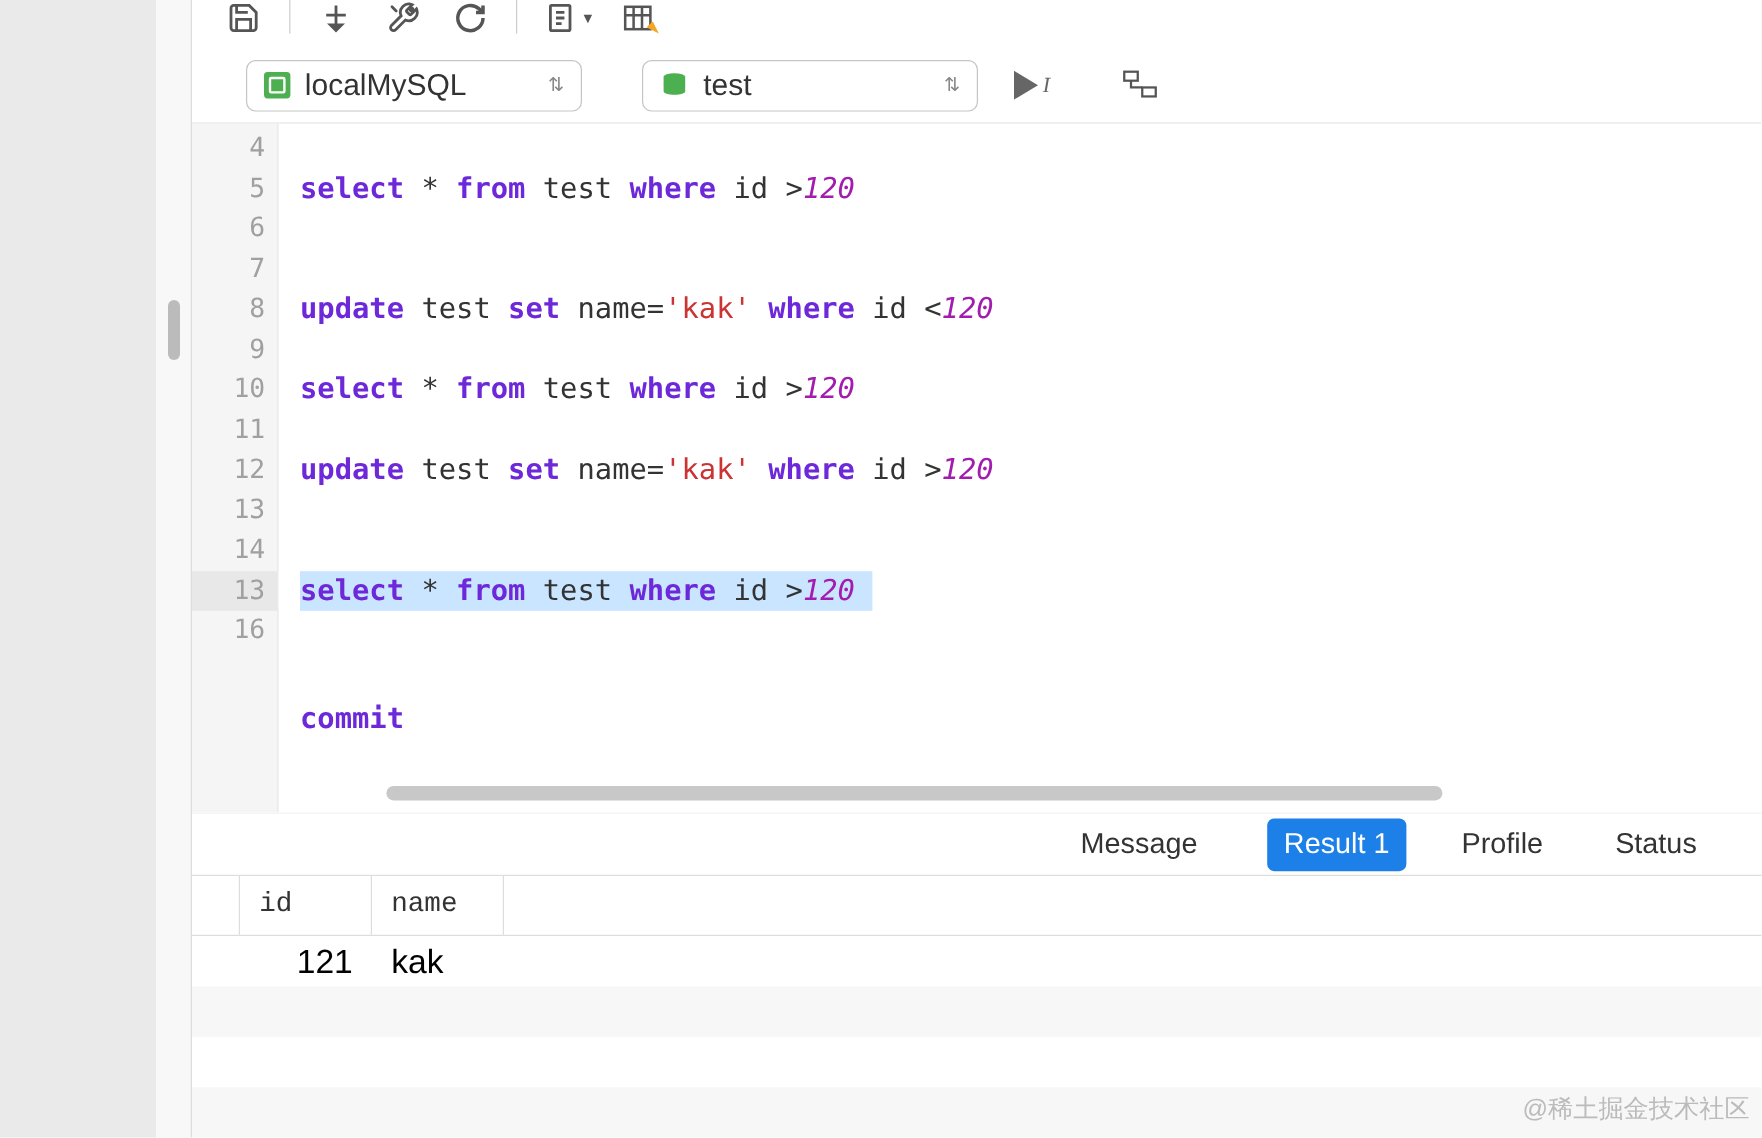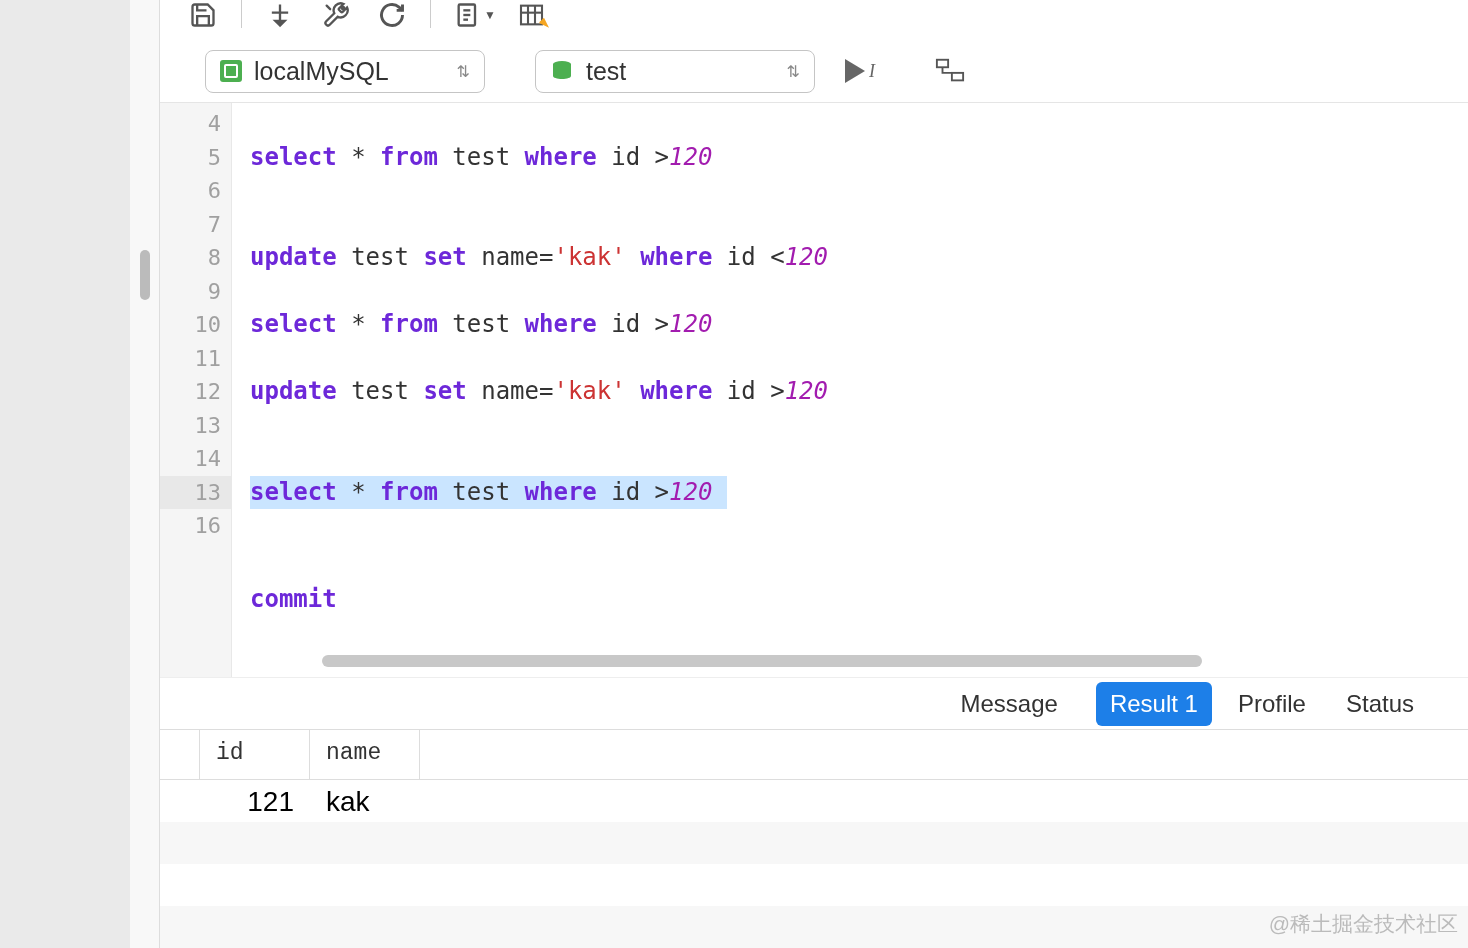--- a/index.html
+++ b/index.html
@@ -27,21 +27,21 @@
     .gutter { width: 72px; background: #f5f5f5; border-right: 1px solid #e8e8e8; padding-top: 4px; }
     .gutter-line { height: 33.5px; line-height: 33.5px; text-align: right; padding-right: 10px; color: #a0a0a0; font-size: 22px; font-family: Menlo, Consolas, monospace; }
     .gutter-line.selected { background: #e8e8e8; }
     .code { flex: 1; padding: 4px 0 0 18px; font-family: Menlo, Consolas, monospace; font-size: 24px; line-height: 33.5px; color: #333; position: relative; }
     .code-line { height: 33.5px; white-space: pre; }
     .code-line.hl { background: #cae5ff; display: inline-block; }
     .kw { color: #6d28d9; font-weight: bold; }
     .str { color: #cc3333; }
     .num { color: #a21caf; font-style: italic; }
     .hscroll { position: absolute; bottom: 10px; left: 90px; width: 880px; height: 12px; background: #c8c8c8; border-radius: 6px; }
-    .tabs-row { height: 52px; background: #fff; display: flex; align-items: center; justify-content: flex-end; gap: 12px; padding: 0 40px; border-top: 1px solid #eee; }
+    .tabs-row { height: 52px; background: #fff; display: flex; align-items: center; justify-content: flex-end; gap: 32px; padding: 0 40px; border-top: 1px solid #eee; }
     .tab { font-size: 24px; padding: 8px 14px; color: #333; cursor: pointer; border-radius: 6px; }
     .tab.active { background: #1d7fe8; color: #fff; margin-left: 12px; }
     .result-grid { background: #fff; border-top: 1px solid #ddd; }
     .rg-header { display: flex; height: 50px; border-bottom: 1px solid #ddd; }
     .rg-header .cell { border-right: 1px solid #ddd; padding: 10px 16px; font-size: 23px; color: #333; font-family: Liberation Mono, monospace; }
     .rg-header .sel { width: 40px; }
     .rg-row { display: flex; height: 42px; }
     .rg-row.even { background: #f7f7f7; }
     .rg-row .cell { padding: 6px 16px; font-size: 28px; text-align: right; }
     .rg-row .cell.name { text-align: left; }

